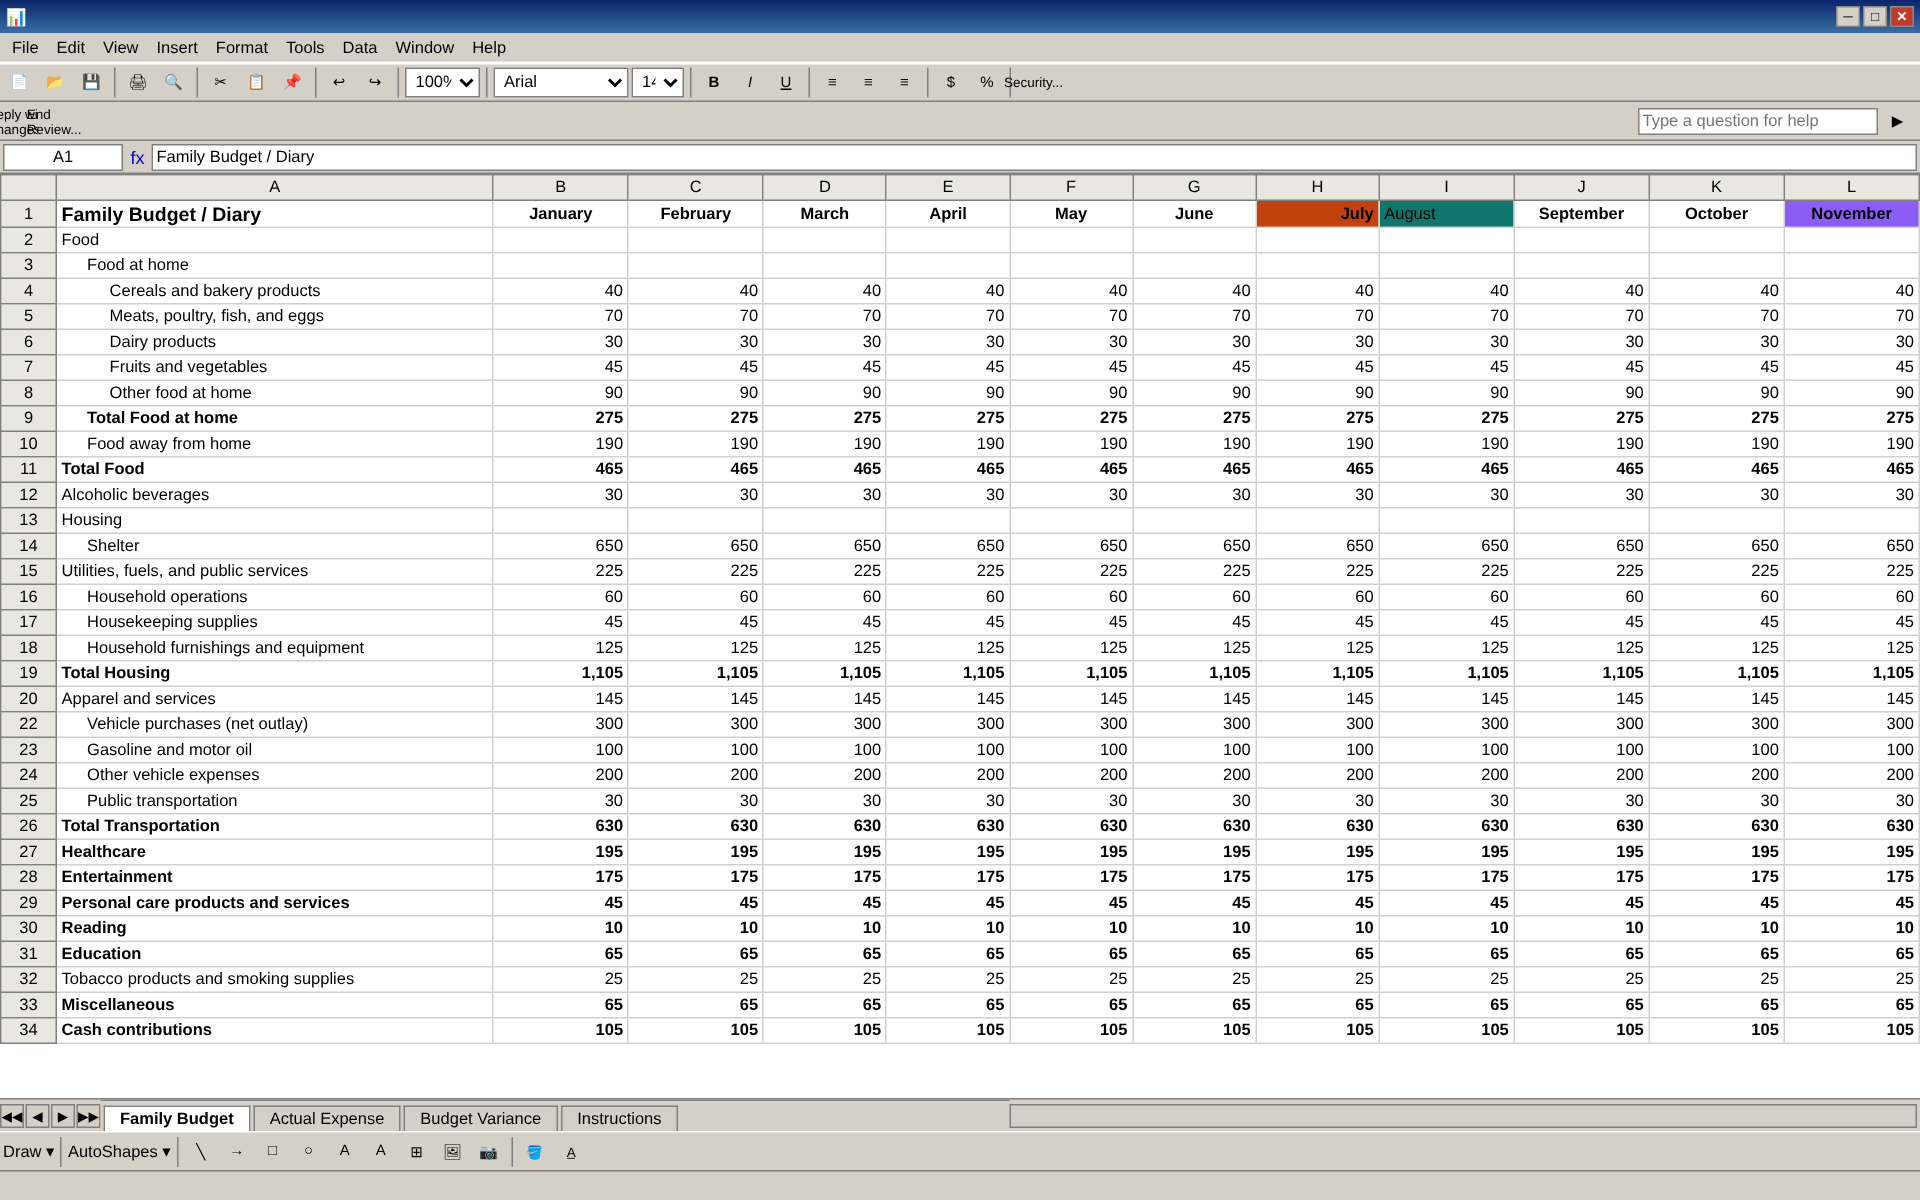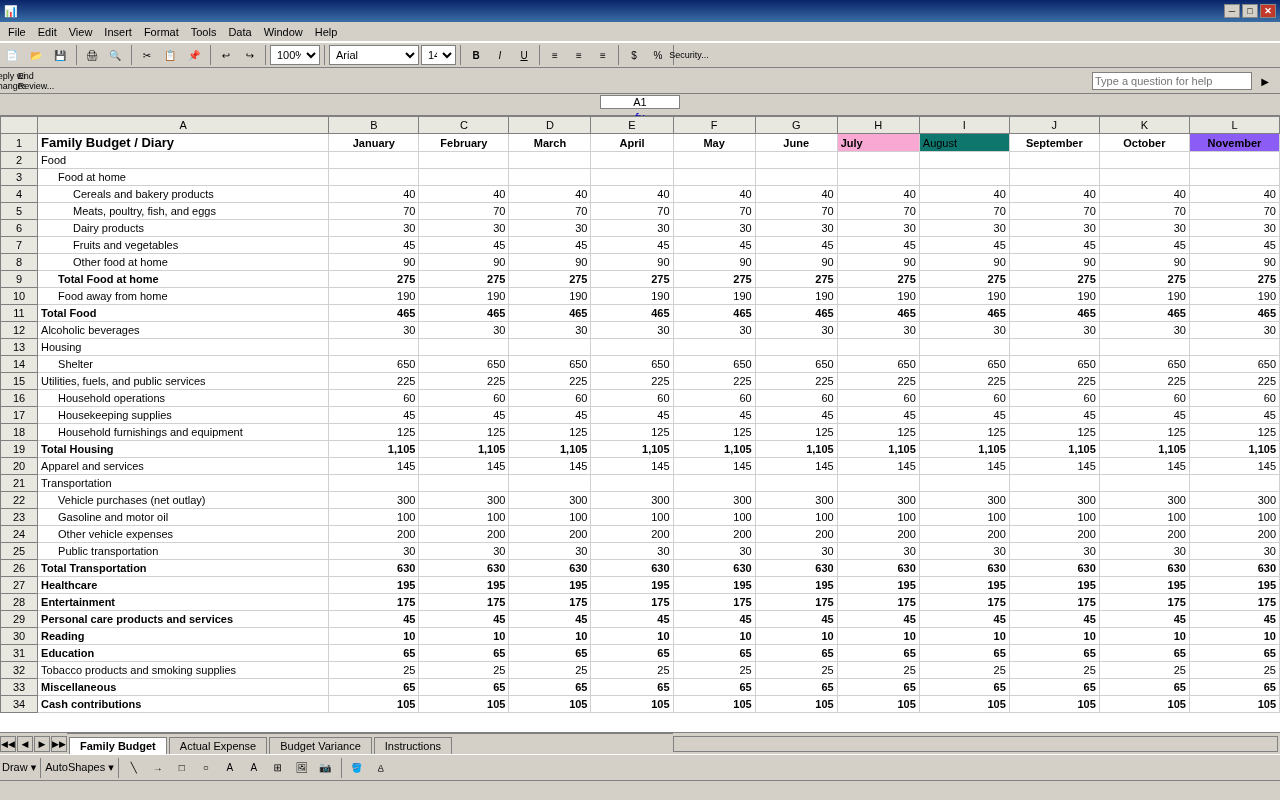--- a/index.html
+++ b/index.html
@@ -63,21 +63,20 @@
     
     
     #formula-bar {
       background: #d4d0c8;
       height: 22px;
       display: flex;
       align-items: center;
       padding: 1px 2px;
       border-bottom: 1px solid #808080;
       gap: 2px;
-      flex-direction: column;
     }
     #name-box {
       width: 80px; height: 18px;
       border: 1px solid #808080;
       background: white;
       font-size: 11px;
       padding: 0 2px;
       text-align: center;
     }
     #formula-icon { color: #0000cc; font-size: 12px; margin: 0 3px; cursor: pointer; }
@@ -357,21 +356,21 @@
       <tbody id="sheet-body">
       <tr>
             <td class="row-header">1</td>
             <td style="font-weight: bold; font-size: 13px;">Family Budget / Diary</td>
             <td style="font-weight: bold; text-align: center; background-color: rgb(255, 255, 255);">January</td>
             <td style="font-weight: bold; text-align: center; background-color: rgb(255, 255, 255);">February</td>
             <td style="font-weight: bold; text-align: center; background-color: rgb(255, 255, 255);">March</td>
             <td style="font-weight: bold; text-align: center; background-color: rgb(255, 255, 255);">April</td>
             <td style="font-weight: bold; text-align: center; background-color: rgb(255, 255, 255);">May</td>
             <td style="font-weight: bold; text-align: center; background-color: rgb(255, 255, 255);">June</td>
-            <td style="font-weight: bold; text-align: left; background-color: #f9a8d4; margin-top: 20px;">July</td>
+            <td style="font-weight: bold; text-align: right; background-color: #c2410c; margin-top: 20px;">July</td>
             <td style="font-weight: normal; text-align: left; background-color: #0f766e;">August</td>
             <td style="font-weight: bold; text-align: center; background-color: rgb(255, 255, 255);">September</td>
             <td style="font-weight: bold; text-align: center; background-color: rgb(255, 255, 255);">October</td>
             <td style="font-weight: bold; text-align: center; background-color: #8b5cf6;">November</td>
           </tr>
           <tr>
             <td class="row-header">2</td>
             <td>Food</td>
             <td></td>
             <td></td>
@@ -647,35 +646,20 @@
             <td class="num">145</td>
             <td class="num">145</td>
             <td class="num">145</td>
             <td class="num">145</td>
             <td class="num">145</td>
             <td class="num">145</td>
             <td class="num">145</td>
             <td class="num">145</td>
             <td class="num">145</td>
             <td class="num">145</td>
-          </tr>
-          <tr>
-            <td class="row-header">21</td>
-            <td>Transportation</td>
-            <td></td>
-            <td></td>
-            <td></td>
-            <td></td>
-            <td></td>
-            <td></td>
-            <td></td>
-            <td></td>
-            <td></td>
-            <td></td>
-            <td></td>
           </tr>
           <tr>
             <td class="row-header">22</td>
             <td style="padding-left: 20px;">Vehicle purchases (net outlay)</td>
             <td class="num">300</td>
             <td class="num">300</td>
             <td class="num">300</td>
             <td class="num">300</td>
             <td class="num">300</td>
             <td class="num">300</td>

